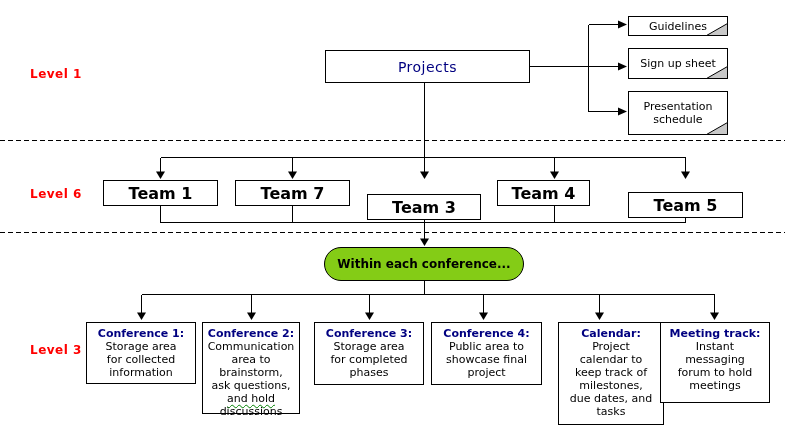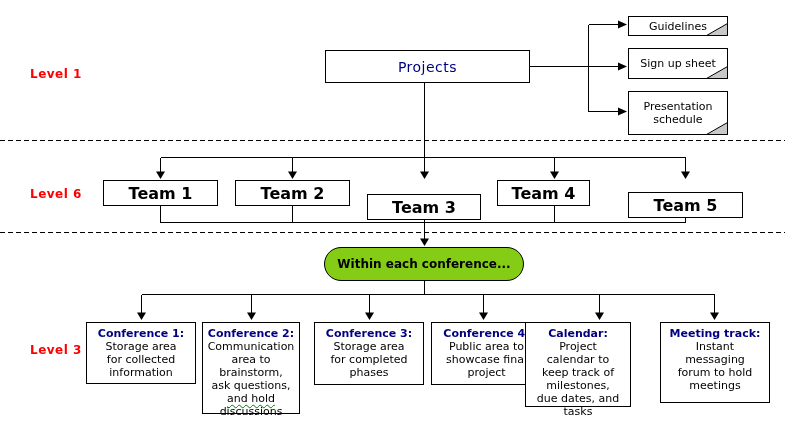--- a/index.html
+++ b/index.html
@@ -116,21 +116,21 @@
       </svg></div>
   <div class="box doc-box" style="left:628px;top:91px;width:100px;height:44px"><span>Presentation
 schedule</span><svg class="fold" width="22" height="13" viewBox="0 0 22 13">
         <polygon points="0.5,12.5 21.5,12.5 21.5,0.5" fill="var(--color-document_fold,#c8c8c8)" stroke="#000" stroke-width="1"></polygon>
       </svg></div>
 
   <div class="box team-box" style="left:103px;top:180px;width:115px;height:26px">
       <span>Team 1</span>
     </div>
   <div class="box team-box" style="left:235px;top:180px;width:115px;height:26px">
-      <span>Team 2</span>
+      <span>Team 7</span>
     </div>
   <div class="box team-box" style="left:367px;top:194px;width:114px;height:26px">
       <span>Team 3</span>
     </div>
   <div class="box team-box" style="left:497px;top:180px;width:93px;height:26px">
       <span>Team 4</span>
     </div>
   <div class="box team-box" style="left:628px;top:192px;width:115px;height:26px">
       <span>Team 5</span>
     </div>
@@ -147,21 +147,21 @@
 brainstorm,
 ask questions,
 </span><span class="squiggle">and hold</span><span>
 discussions</span></div>
   <div class="area" style="left:314px;top:322px;width:110px;height:63px"><span class="title">Conference 3:</span><span>Storage area
 for completed
 phases</span></div>
   <div class="area" style="left:431px;top:322px;width:111px;height:63px"><span class="title">Conference 4:</span><span>Public area to
 showcase final
 project</span></div>
-  <div class="area" style="left:525px;top:322px;width:106px;height:85px"><span class="title">Calendar:</span><span>Project
+  <div class="area" style="left:558px;top:322px;width:106px;height:103px"><span class="title">Calendar:</span><span>Project
 calendar to
 keep track of
 milestones,
 due dates, and
 tasks</span></div>
   <div class="area" style="left:660px;top:322px;width:110px;height:81px"><span class="title">Meeting track:</span><span>Instant
 messaging
 forum to hold
 meetings</span></div>
 

